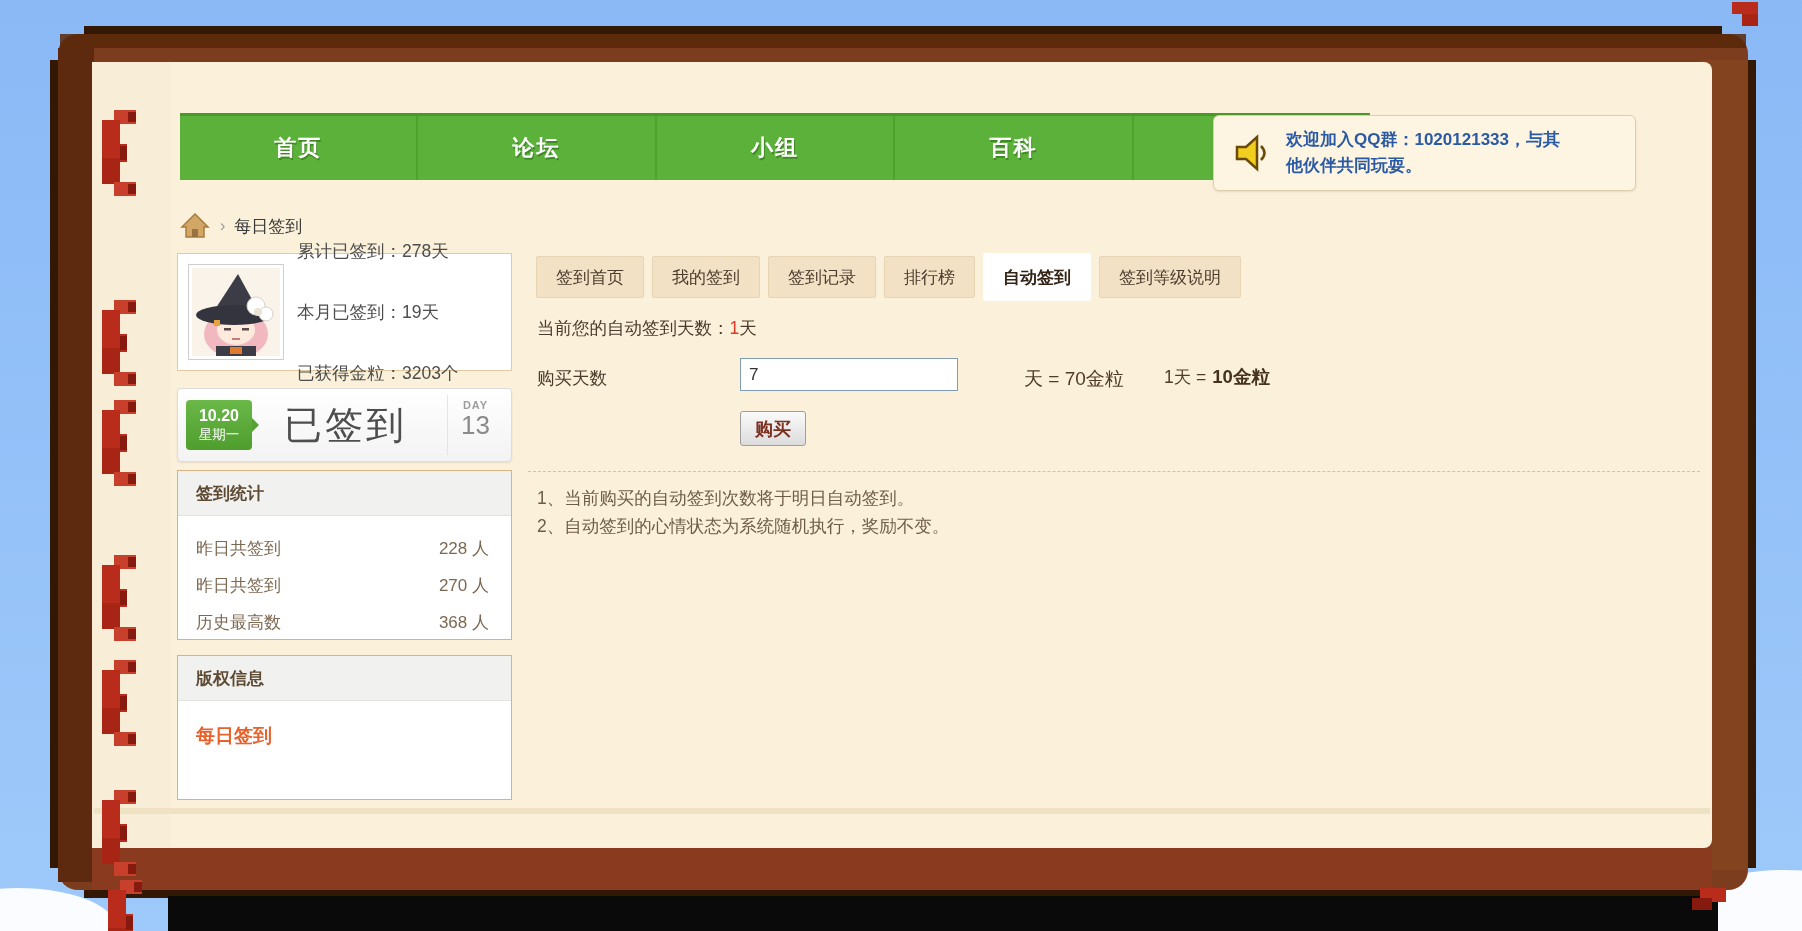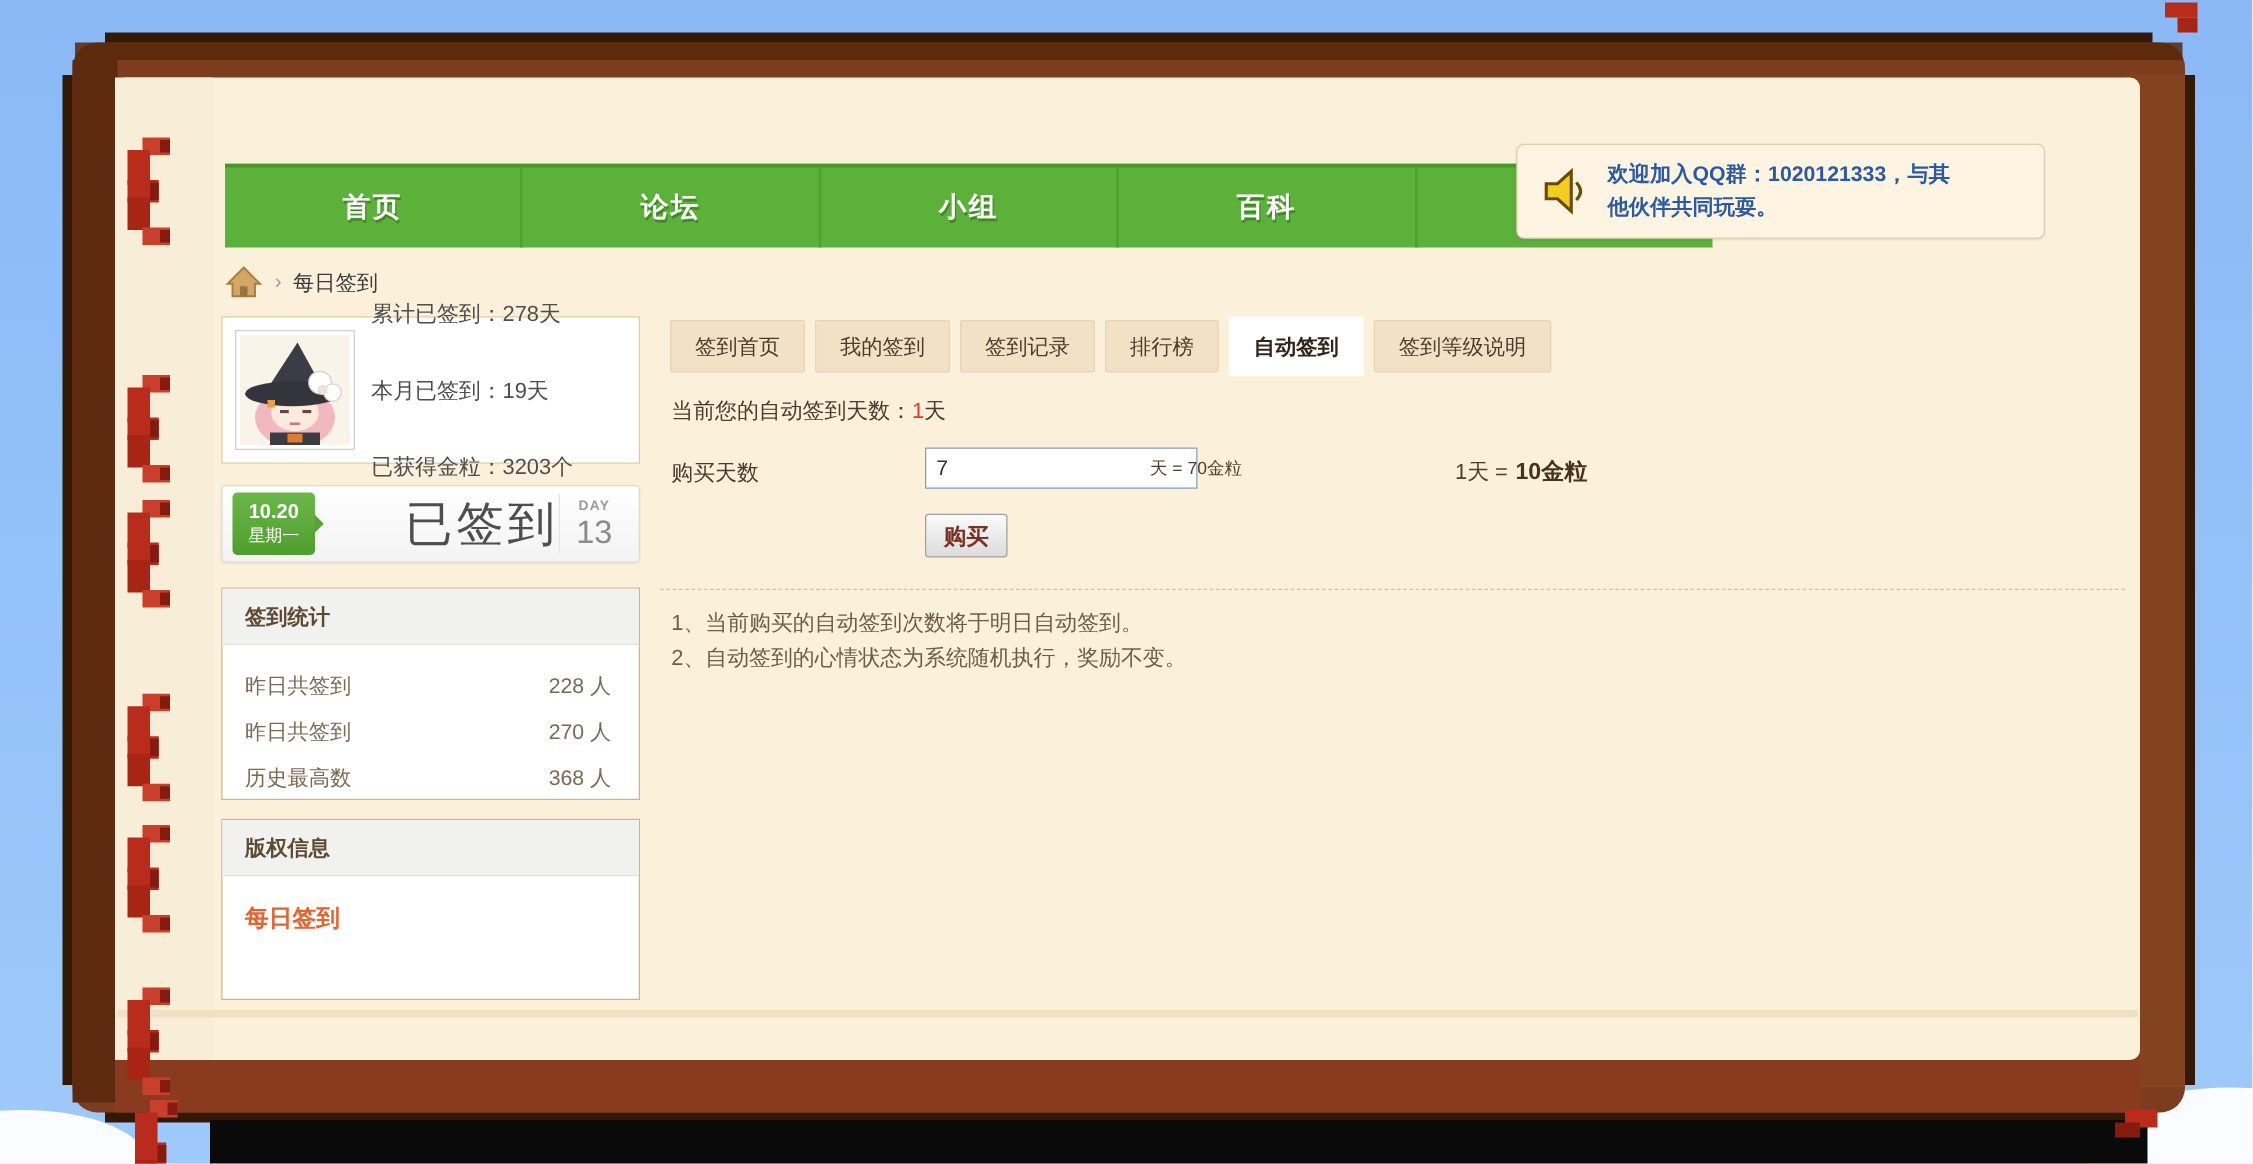--- a/index.html
+++ b/index.html
@@ -2,21 +2,21 @@
 <html><head>
 <meta charset="utf-8">
 <style>
   * { margin:0; padding:0; box-sizing:border-box; }
   html,body { width:1802px; height:931px; overflow:hidden; }
   body { font-family:"Liberation Sans","DejaVu Sans",sans-serif; }
   #stage { position:relative; width:1802px; height:931px; background:linear-gradient(180deg,#8ab9f6,#9ec9fa); }
   #frame-svg { position:absolute; left:0; top:0; }
 
   
-  .nav { position:absolute; left:180px; top:131px; width:1190px; height:67px;
+  .nav { position:absolute; left:180px; top:113px; width:1190px; height:67px;
          display:flex; background:#5cb13b; border-top:3px solid #4a9a2a; }
   .nav-item { flex:1 1 0; display:flex; align-items:center; justify-content:center;
               color:#fff; font-size:22px; font-weight:bold; letter-spacing:2px;
               text-shadow:1px 2px 0 rgba(30,90,10,.45); cursor:pointer;
               border-right:2px solid #4da32c; }
   .nav-item:last-child { border-right:none; }
 
   
   .notice { position:absolute; left:1213px; top:115px; width:423px; height:76px;
             background:#fdf5e2; border:1px solid #dccfae; border-radius:6px;
@@ -33,23 +33,23 @@
 
   
   .card { position:absolute; left:177px; width:335px; background:#fff;
           border:1px solid #e2c9a0; }
   .user-card { top:253px; height:118px; padding:10px; display:flex; }
   .avatar-frame { width:96px; height:96px; background:#fff; border:1px solid #cfcfcf;
                   padding:3px; flex:0 0 96px; }
   .user-lines { margin-left:13px; display:flex; flex-direction:column; justify-content:center;gap:29px; }
   .user-line { color:#4d4d4d; font-size:17.5px; line-height:32px; white-space:nowrap; }
 
-  .date-card { top:388px; height:62px; background:linear-gradient(180deg,#ffffff,#f3f3f3);
+  .date-card { top:388px; height:74px; background:linear-gradient(180deg,#ffffff,#f3f3f3);
                border:1px solid #dcdcdc; border-radius:4px; box-shadow:0 1px 2px rgba(0,0,0,.08);
-               display:flex; align-items:center;gap:40px; }
+               display:flex; align-items:center; }
   .date-badge { position:relative; margin-left:8px; width:66px; height:50px; border-radius:4px;
                 background:linear-gradient(180deg,#6ab848,#4f9d2d); color:#fff; text-align:center;
                 display:flex; flex-direction:column; justify-content:center; }
   .date-badge .d1 { font-size:16px; font-weight:bold; line-height:20px; }
   .date-badge .d2 { font-size:13.5px; line-height:18px; }
   .date-badge:after { content:""; position:absolute; right:-7px; top:18px;
                       border:7px solid transparent; border-left-color:#55a334; border-right-width:0; }
   .signed-text { font-size:38px; color:#4e4e4e; margin-left:32px; letter-spacing:3px; }
   .day-box { position:absolute; right:8px; top:6px; bottom:6px; width:56px;
              border-left:1px solid #e4e4e4; text-align:center; padding-top:4px; }
@@ -77,21 +77,21 @@
          color:#4a3b2c; font-size:17px; cursor:pointer; white-space:nowrap; }
   .tab.active { height:48px; background:#fff; border-color:#fff; font-weight:bold; color:#332417; }
 
   
   .line-current { position:absolute; left:537px; top:316px; font-size:17.5px; color:#4a3b2c; }
   .line-current .red { color:#e03a2a; }
   .buy-label { position:absolute; left:537px; top:366px; font-size:17.5px; color:#4a3b2c; }
   .buy-input { position:absolute; left:740px; top:358px; width:218px; height:33px;
                border:1px solid #7f9db9; background:#fff; font-size:17px; color:#333;
                padding:0 8px; font-family:"Liberation Sans","DejaVu Sans",sans-serif; }
-  .rate-text { position:absolute; left:920px; top:366px; font-size:14px; color:#4f3c2a; }
+  .rate-text { position:absolute; left:1024px; top:366px; font-size:19px; color:#4f3c2a; }
   .unit-price { position:absolute; left:1164px; top:364px; font-size:17.5px; color:#4f3c2a; }
   .unit-price b { font-size:18.5px; color:#46331f; margin-left:6px; }
   .buy-btn { position:absolute; left:740px; top:411px; width:66px; height:35px;
              background:linear-gradient(180deg,#fafafa,#dcdcdc); border:1px solid #9e9e9e;
              border-radius:3px; font-size:18px; font-weight:bold; color:#7c3020;
              cursor:pointer; font-family:"Liberation Sans","DejaVu Sans",sans-serif; }
   .divider { position:absolute; left:528px; top:471px; width:1172px; height:0;
              border-top:1px dashed #d5c3a0; }
   .notes { position:absolute; left:537px; top:484px; }
   .note-line { font-size:17.5px; color:#6d5c49; line-height:28px; }

